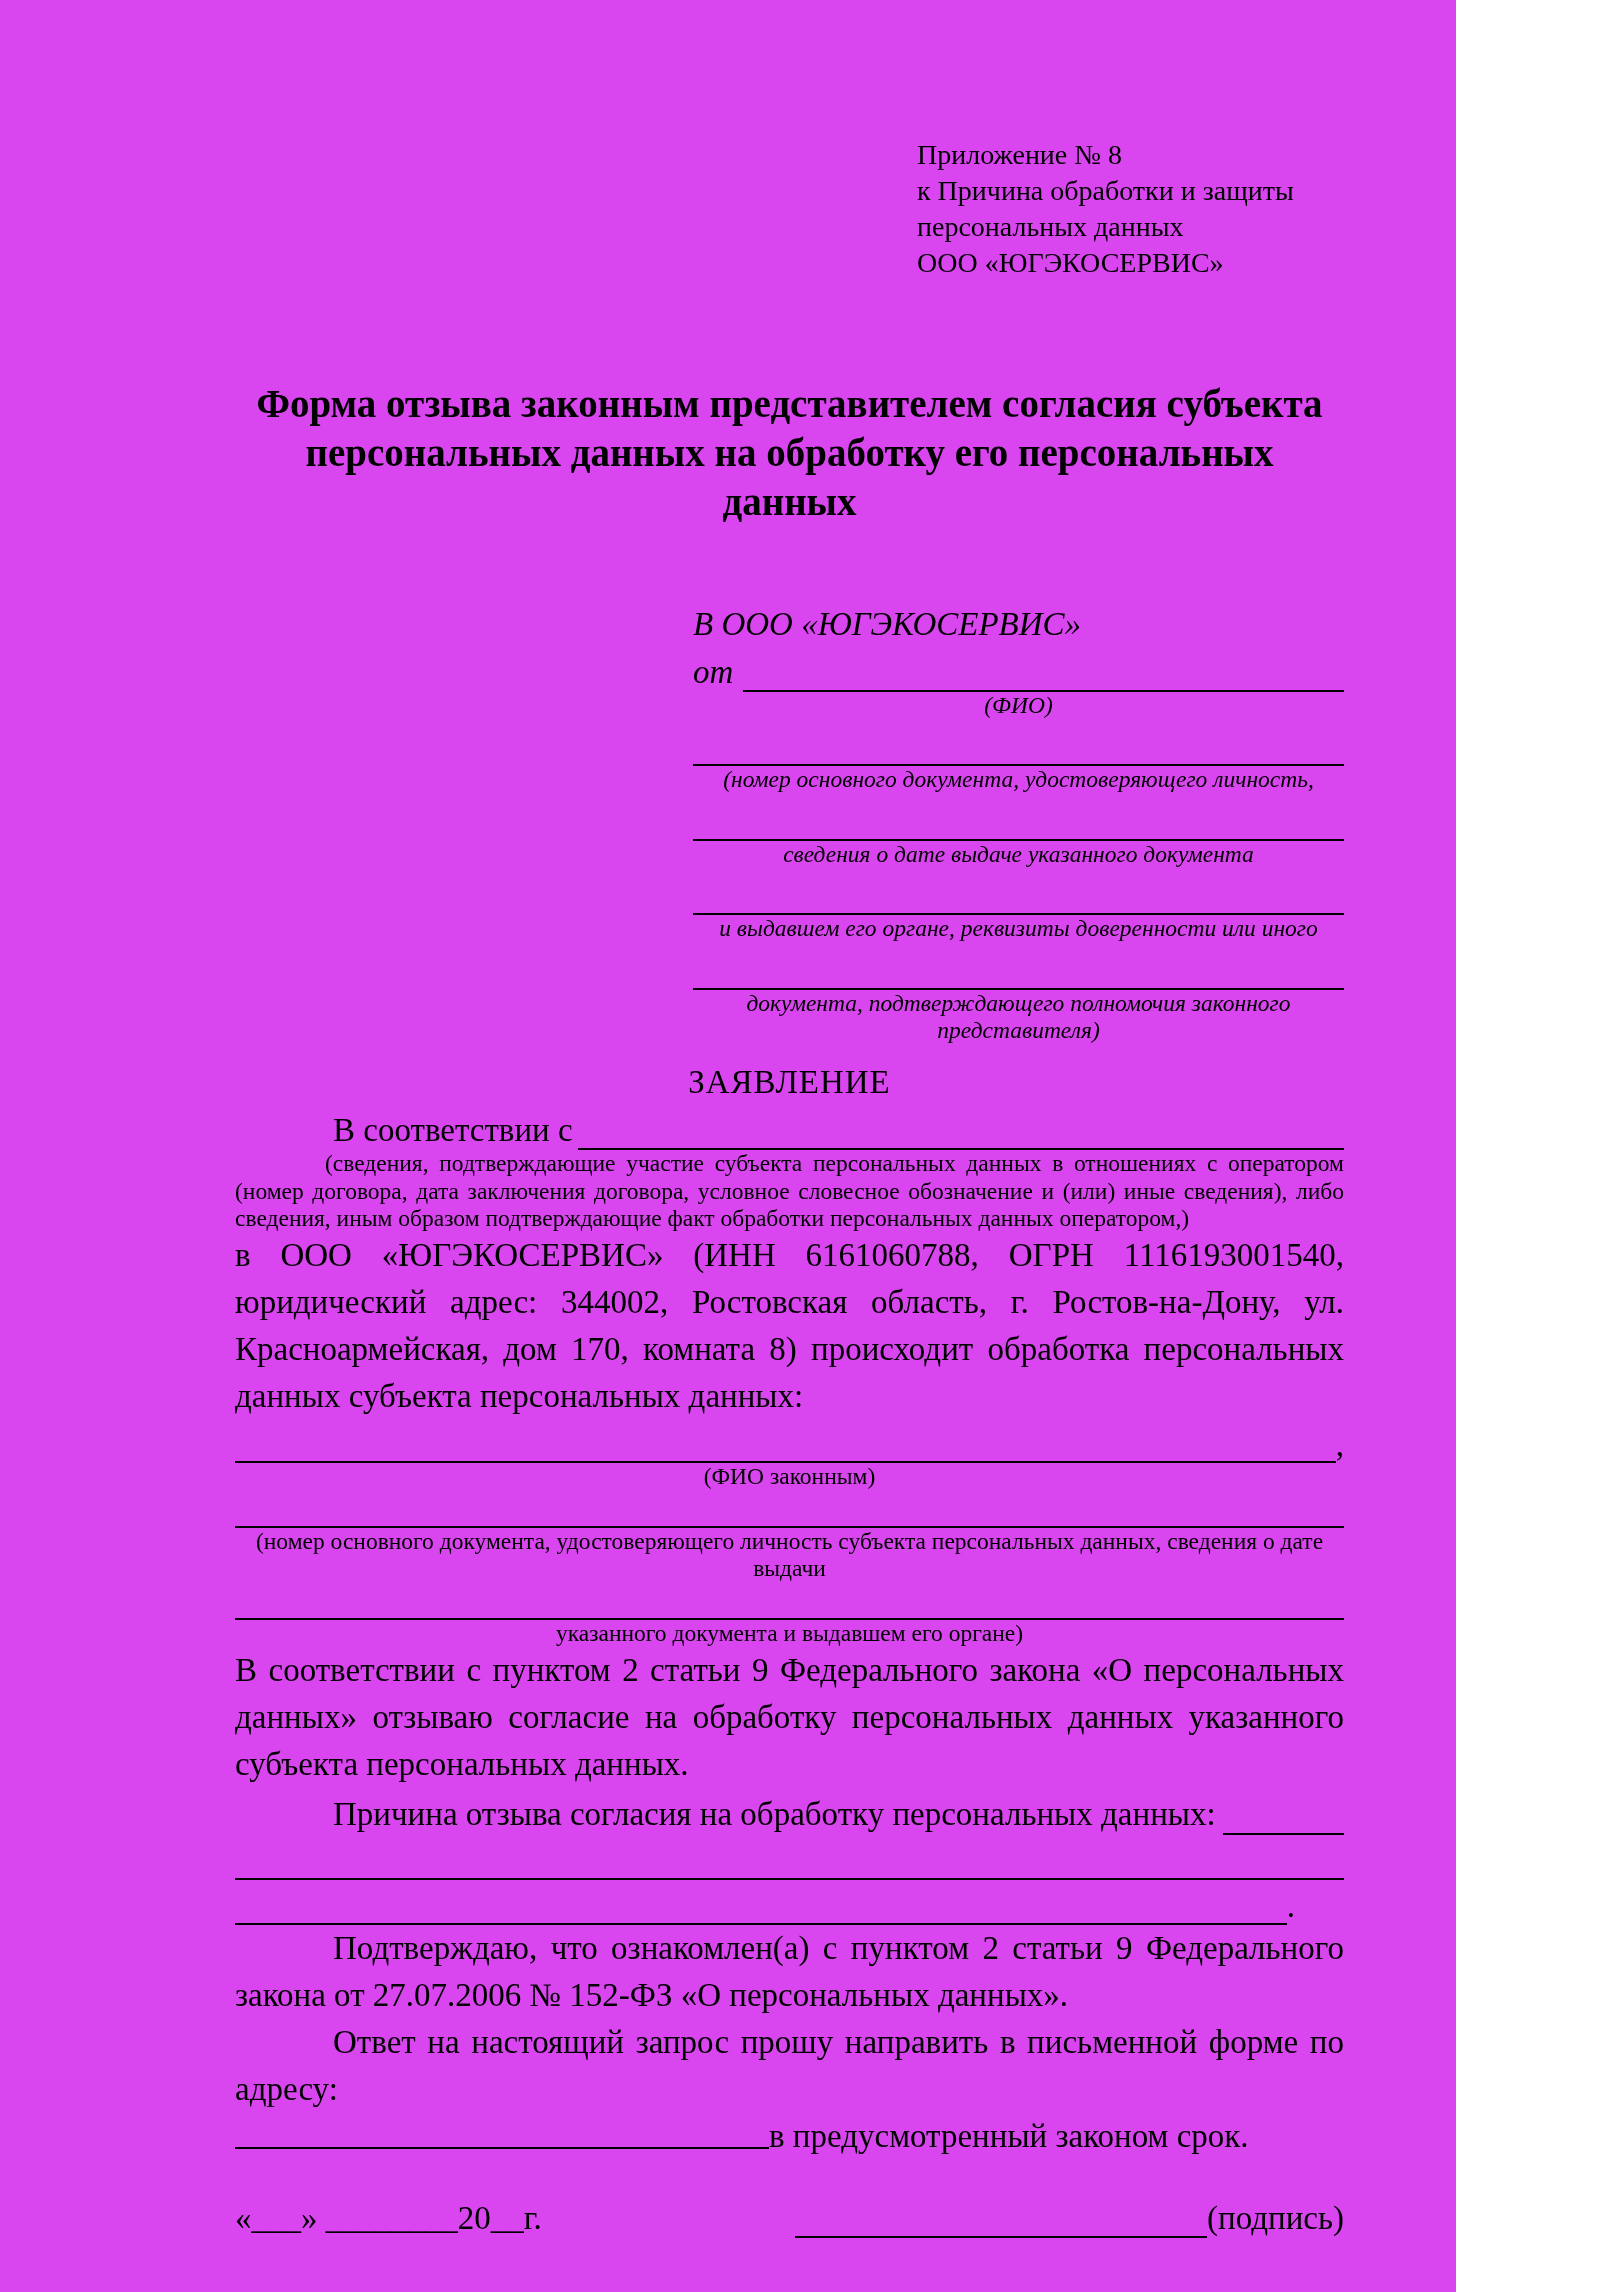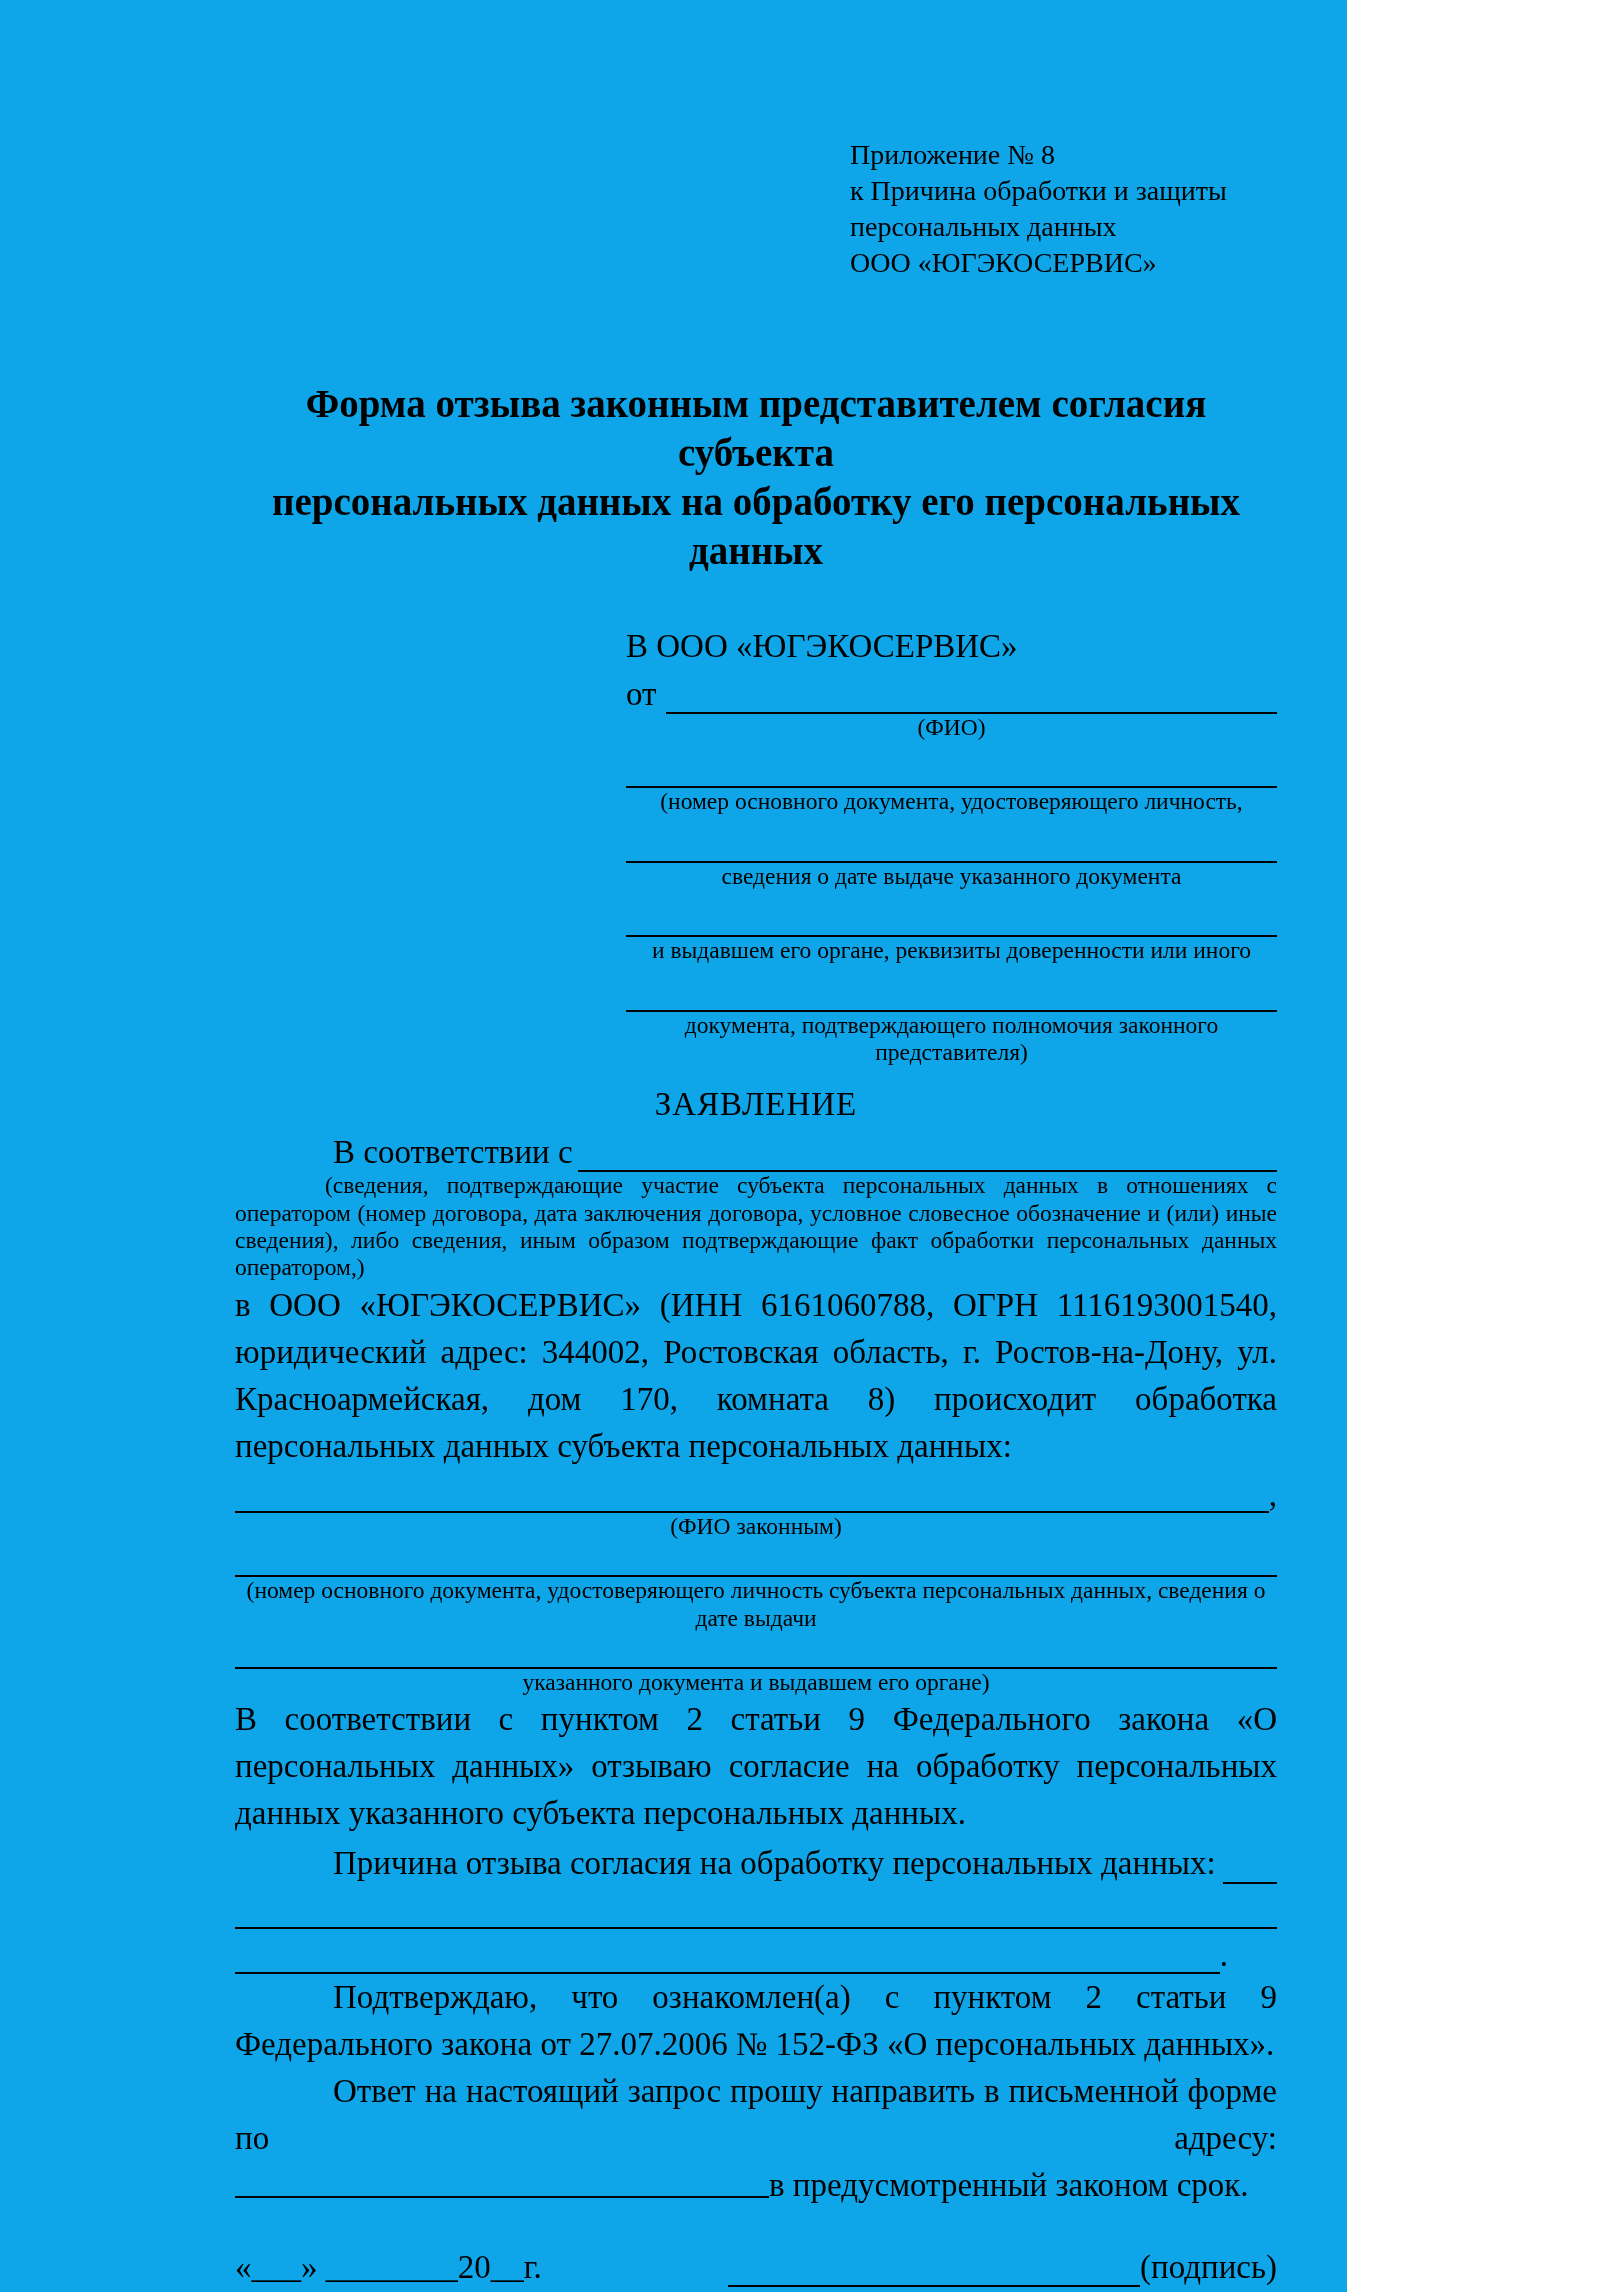--- a/index.html
+++ b/index.html
@@ -1,31 +1,31 @@
 <!DOCTYPE html>
 <html lang="ru"><head>
 <meta charset="utf-8">
 <style>
   html,body{margin:0;padding:0;background:#ffffff;}
   .page{
     position:relative;
-    width:1347px;height:2293px;
+    width:1456px;height:2293px;
     box-sizing:border-box;
-    padding:137px 70px 0 235px;
-    background:#0ea5e9;
+    padding:137px 112px 0 235px;
+    background:#d946ef;
     color:#000;
     font-family:"Liberation Serif","DejaVu Serif",serif;
     overflow:hidden;
   }
   
   .annex{width:427px;margin-left:auto;font-size:28px;line-height:36px;}
   
   .title{margin-top:98px;text-align:center;font-weight:bold;font-size:39px;line-height:49px;}
   
-  .addr{width:651px;margin-left:auto;margin-top:49px;font-size:33px;}
+  .addr{width:651px;margin-left:auto;margin-top:76px;font-size:33px;font-style:italic;}
   .addr-to{line-height:45px;white-space:nowrap;}
   .row{display:flex;align-items:stretch;}
   .from-row{height:45px;}
   .from-row .lbl{margin-right:9.8px;align-self:flex-end;line-height:39px;}
   .fill{flex:1;border-bottom:2px solid #000;}
   .cap{font-size:23.5px;line-height:27.4px;text-align:center;}
   .field .uline{height:45px;border-bottom:2px solid #000;}
   
   .heading{margin-top:15.7px;text-align:center;font-size:33px;line-height:45px;letter-spacing:1px;}
   .basis-row{height:45px;font-size:33px;padding-left:98px;}

